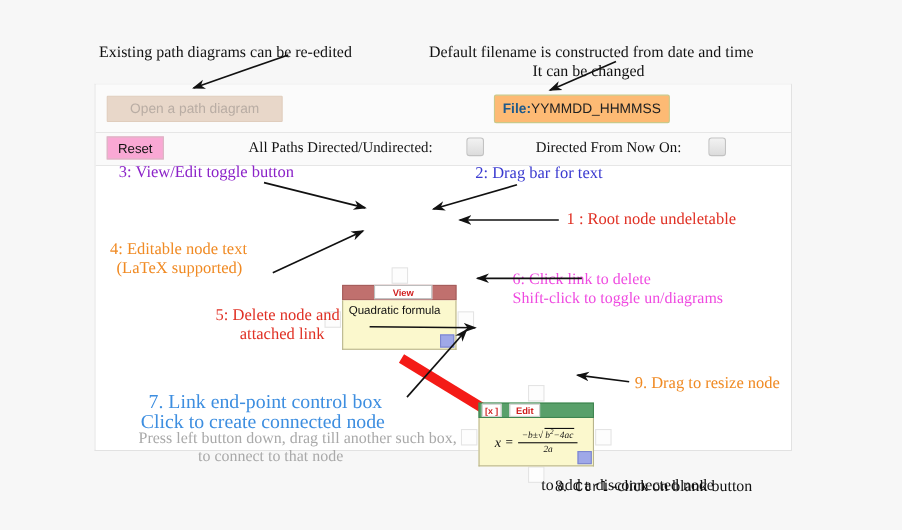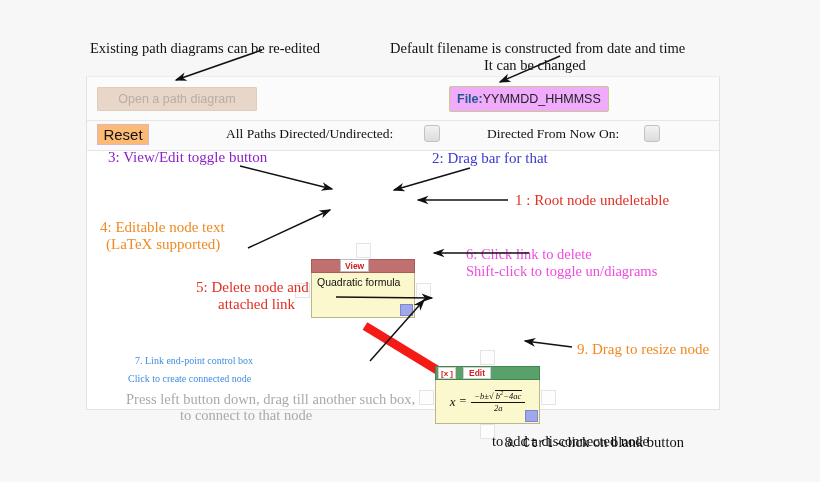--- a/index.html
+++ b/index.html
@@ -13,21 +13,21 @@
   #root{position:absolute;left:0;top:0;width:820px;height:482px;}
 
   
   .ann{position:absolute;white-space:pre;line-height:1.15;}
   .ann-black{color:#111;font-family:"Liberation Serif",serif;font-size:14.5px;}
   .ann-purple{color:#8b22c8;font-family:"Liberation Serif",serif;font-size:15px;}
   .ann-blue{color:#3a3ad0;font-family:"Liberation Serif",serif;font-size:15px;}
   .ann-red{color:#e03024;font-family:"Liberation Serif",serif;font-size:15px;}
   .ann-magenta{color:#ef4ae0;font-family:"Liberation Serif",serif;font-size:14.5px;}
   .ann-orange{color:#f08a23;font-family:"Liberation Serif",serif;font-size:15px;}
-  .ann-lblue{color:#3d8ee0;font-family:"Liberation Serif",serif;font-size:10px;}
+  .ann-lblue{color:#3d8ee0;font-family:"Liberation Serif",serif;font-size:18px;}
   .ann-gray{color:#a9a9a9;font-family:"Liberation Serif",serif;font-size:14.5px;}
   .ann-ctrl{font-family:"Liberation Mono",monospace;font-size:12.5px;}
   .center{text-align:center;}
 
   
   #panel{
     position:absolute;left:86px;top:76px;width:634px;height:334px;
     background:#ffffff;border:1px solid #e2e2e2;border-top:1px solid #ededed;
     box-sizing:border-box;
   }
@@ -39,35 +39,35 @@
     position:absolute;top:10px;height:24px;
     background:#e8d7c9;border:1px solid #e0cdbd;
     color:#b9ada4;font-family:"Liberation Sans",sans-serif;font-size:12.5px;
     display:flex;align-items:center;justify-content:center;
     box-sizing:border-box;border-radius:1px;
   }
   #btn-open{left:10px;width:160px;}
   #btn-save{left:182px;width:168px;}
   #file-box{
     position:absolute;left:362px;top:9px;height:26px;width:160px;
-    background:#f0abfc;border:1px solid #c9c98a;border-radius:2px;
+    background:#fdba74;border:1px solid #c9c98a;border-radius:2px;
     display:flex;align-items:center;box-sizing:border-box;padding-left:7px;
     font-family:"Liberation Sans",sans-serif;font-size:12.5px;
   }
   #file-label{color:#1f5a8a;font-weight:bold;}
   #file-value{color:#222;}
 
   #row2{
     position:absolute;left:0;top:44px;width:100%;height:30px;
     background:#fafafa;border-bottom:1px solid #e6e6e6;box-sizing:border-box;
   }
   #btn-reset{
     position:absolute;left:10px;top:3px;width:52px;height:21px;
-    background:#fdba74;border:1px solid #d8b8c2;
-    color:#111;font-family:"Liberation Sans",sans-serif;font-size:15px;
+    background:#f9a8d4;border:1px solid #d8b8c2;
+    color:#111;font-family:"Liberation Sans",sans-serif;font-size:12px;
     display:flex;align-items:center;justify-content:center;box-sizing:border-box;
   }
   .opt-label{
     position:absolute;top:5px;color:#111;
     font-family:"Liberation Serif",serif;font-size:13.5px;white-space:nowrap;
   }
   #lab-alldir{left:139px;}
   #lab-dirnow{left:400px;}
   .toggle{
     position:absolute;top:4px;width:16px;height:17px;
@@ -87,21 +87,21 @@
   }
   .node-body{
     box-sizing:border-box;background:#fbf8cd;
     border:1px solid #b9b58d;border-top:none;position:relative;
   }
   
   #node1{left:224px;top:108px;width:104px;height:59px;}
   #node1 .node-hdr{background:#c0706e;border:1px solid #a55e5c;}
   #node1 .node-body{height:45px;}
   #n1-view{
-    position:absolute;left:28px;top:-1px;height:13px;padding:0 4px;
+    position:absolute;left:28px;top:-1px;height:13px;padding:0 16px;
     background:#fff;border:1px solid #bdbdbd;color:#d01f1f;
     font-family:"Liberation Sans",sans-serif;font-size:8.5px;font-weight:bold;
     display:flex;align-items:center;box-sizing:border-box;
   }
   #n1-text{
     position:absolute;left:5px;top:3px;color:#111;
     font-family:"Liberation Sans",sans-serif;font-size:10.5px;white-space:nowrap;
   }
   
   #node2{left:348px;top:215px;width:105px;height:58px;}
@@ -212,21 +212,21 @@
           </div>
           <div class="resize"></div>
         </div>
       </div>
 
     </div>
   </div>
 
   <div class="ann ann-purple" style="left:108px;top:149px;">3: View/Edit toggle button</div>
 
-  <div class="ann ann-blue" style="left:432px;top:150px;">2: Drag bar for that</div>
+  <div class="ann ann-blue" style="left:432px;top:150px;">2: Drag bar for text</div>
 
   <div class="ann ann-red" style="left:515px;top:192px;">1 : Root node undeletable</div>
 
   <div class="ann ann-orange" style="left:100px;top:219px;">4: Editable node text</div>
   <div class="ann ann-orange" style="left:106px;top:236px;">(LaTeX supported)</div>
 
   <div class="ann ann-magenta" style="left:466px;top:246px;">6: Click link to delete</div>
   <div class="ann ann-magenta" style="left:466px;top:263px;">Shift-click to toggle un/diagrams</div>
 
   <div class="ann ann-red" style="left:196px;top:279px;">5: Delete node and</div>

